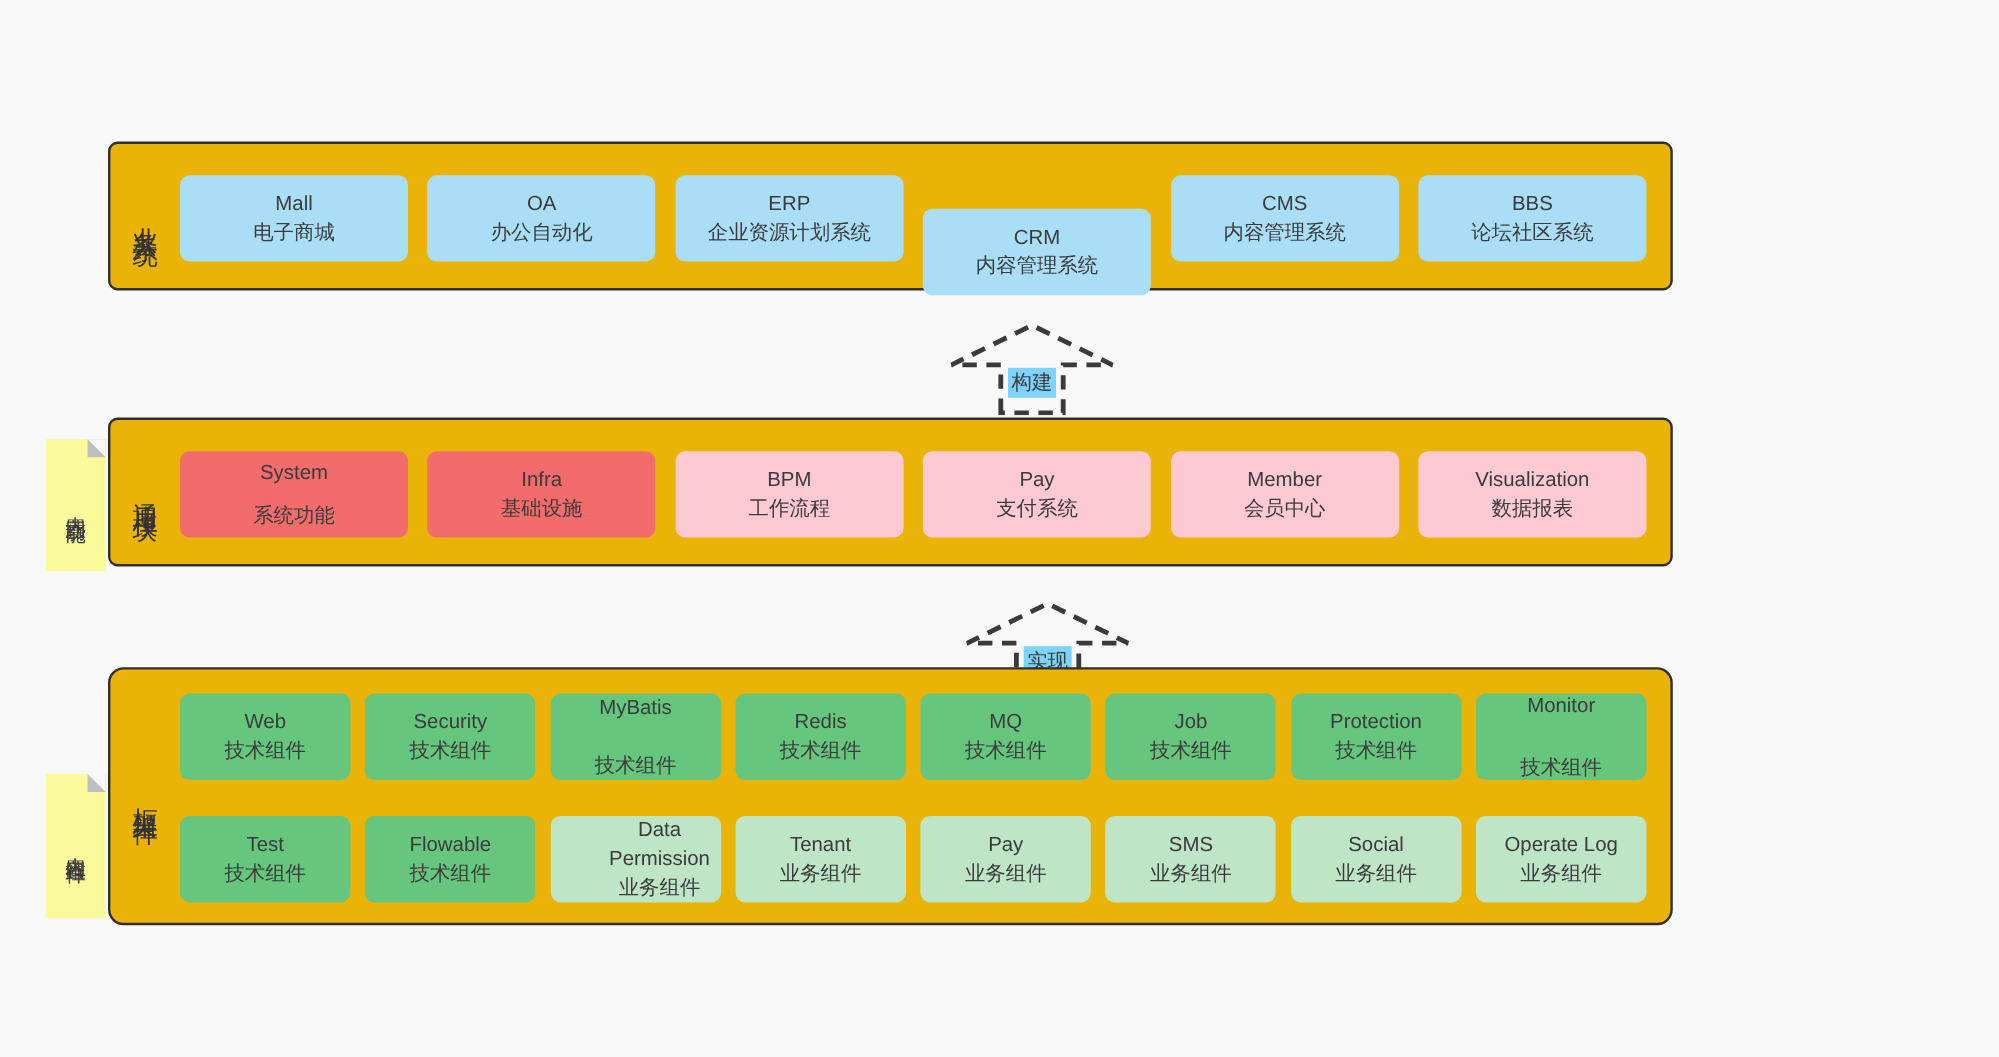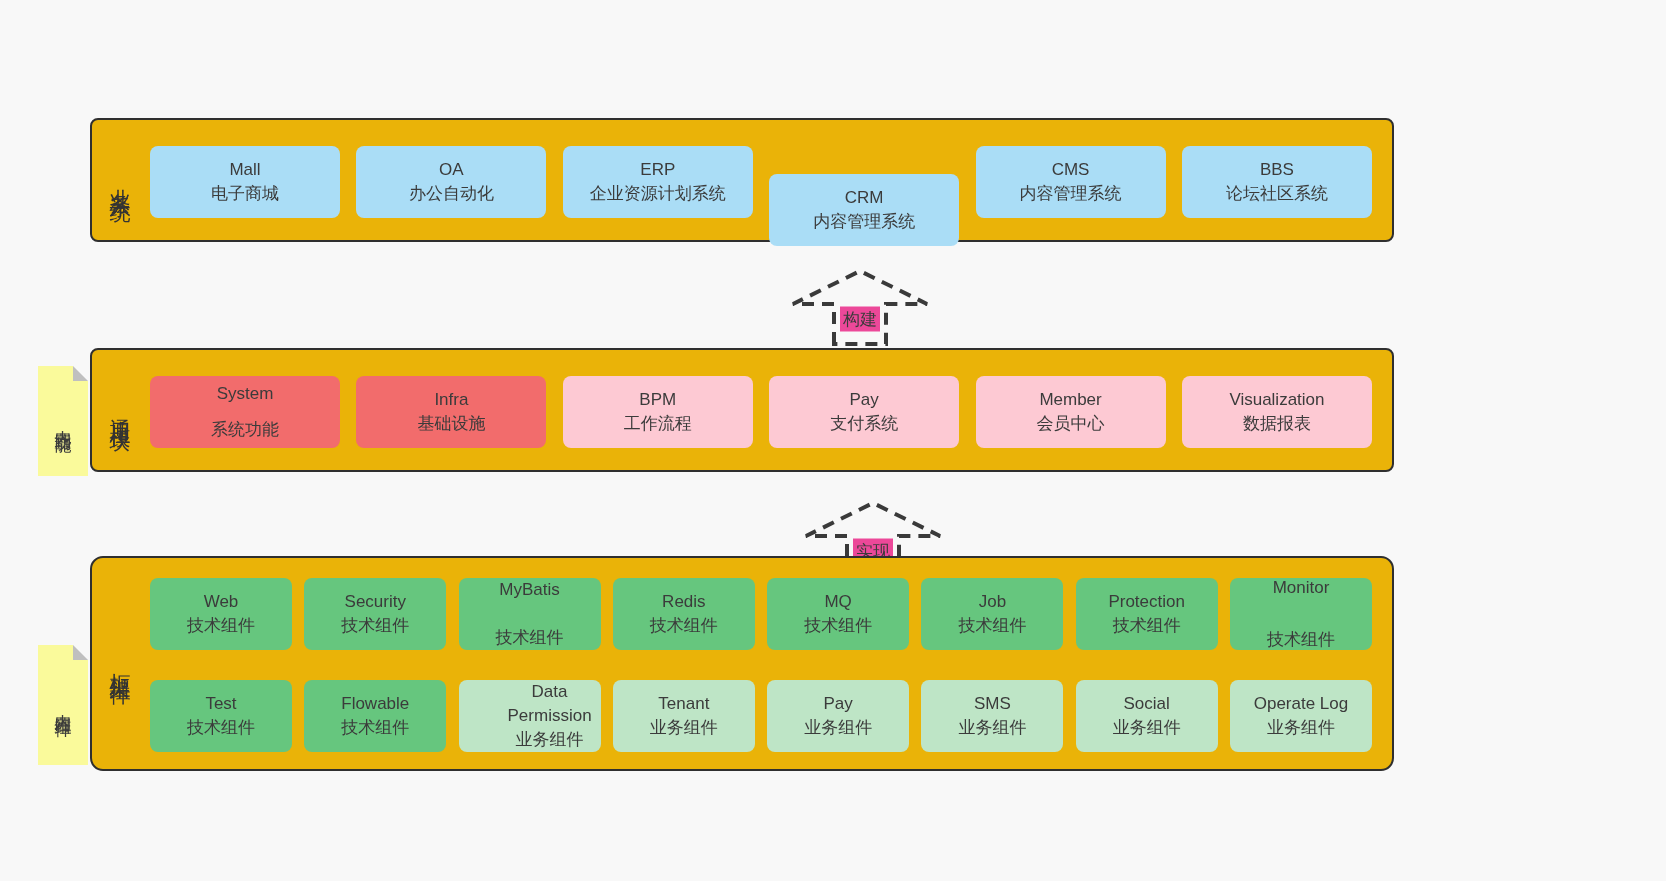--- a/index.html
+++ b/index.html
@@ -76,21 +76,21 @@
   }
 
   
   .arrow{position:absolute;width:150px;height:80px;z-index:0;}
   .arrow-build{left:785px;top:266px;}
   .arrow-implement{left:798px;top:498px;}
   .arrow svg{position:absolute;inset:0;}
   .arrow-label{
     position:absolute;left:50%;top:66%;
     transform:translate(-50%,-50%);
-    background:#ec4899;
+    background:#7dd3fc;
     padding:1px 3px;
     font-size:17px;color:#3b3b3b;
     white-space:nowrap;
   }
 </style>
 </head>
 <body>
 
 <div class="canvas">
 

